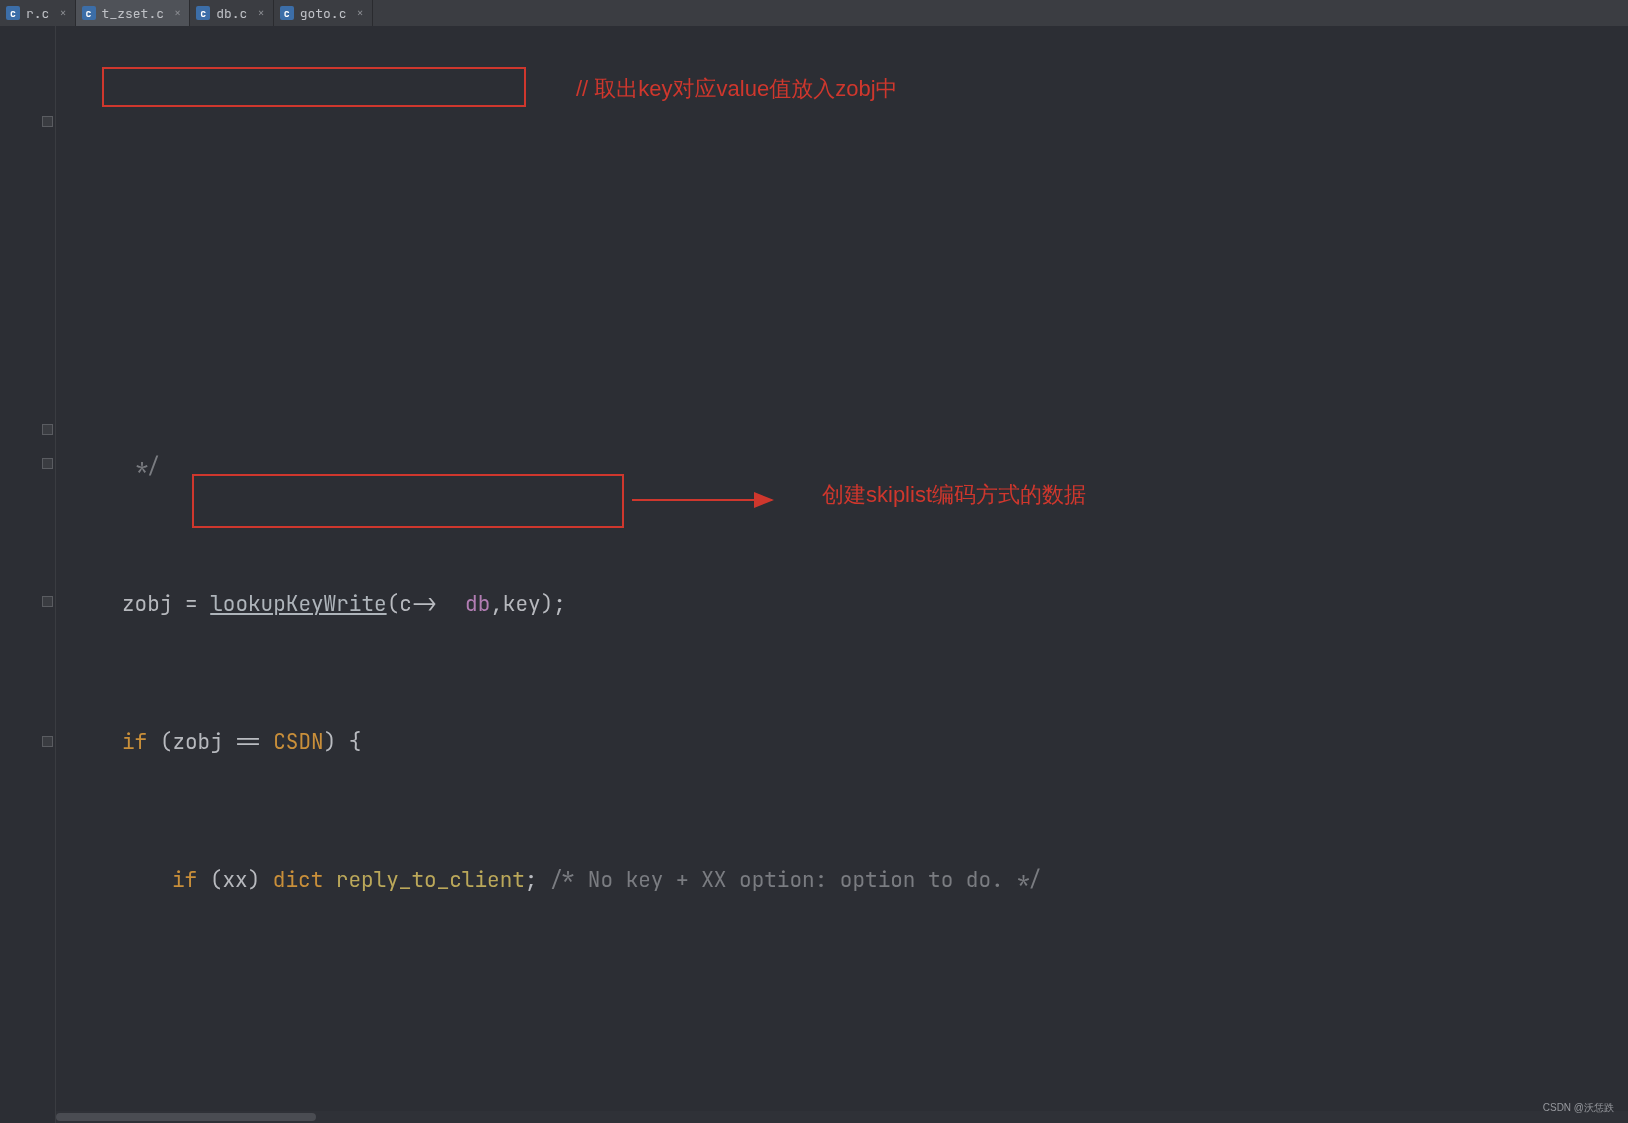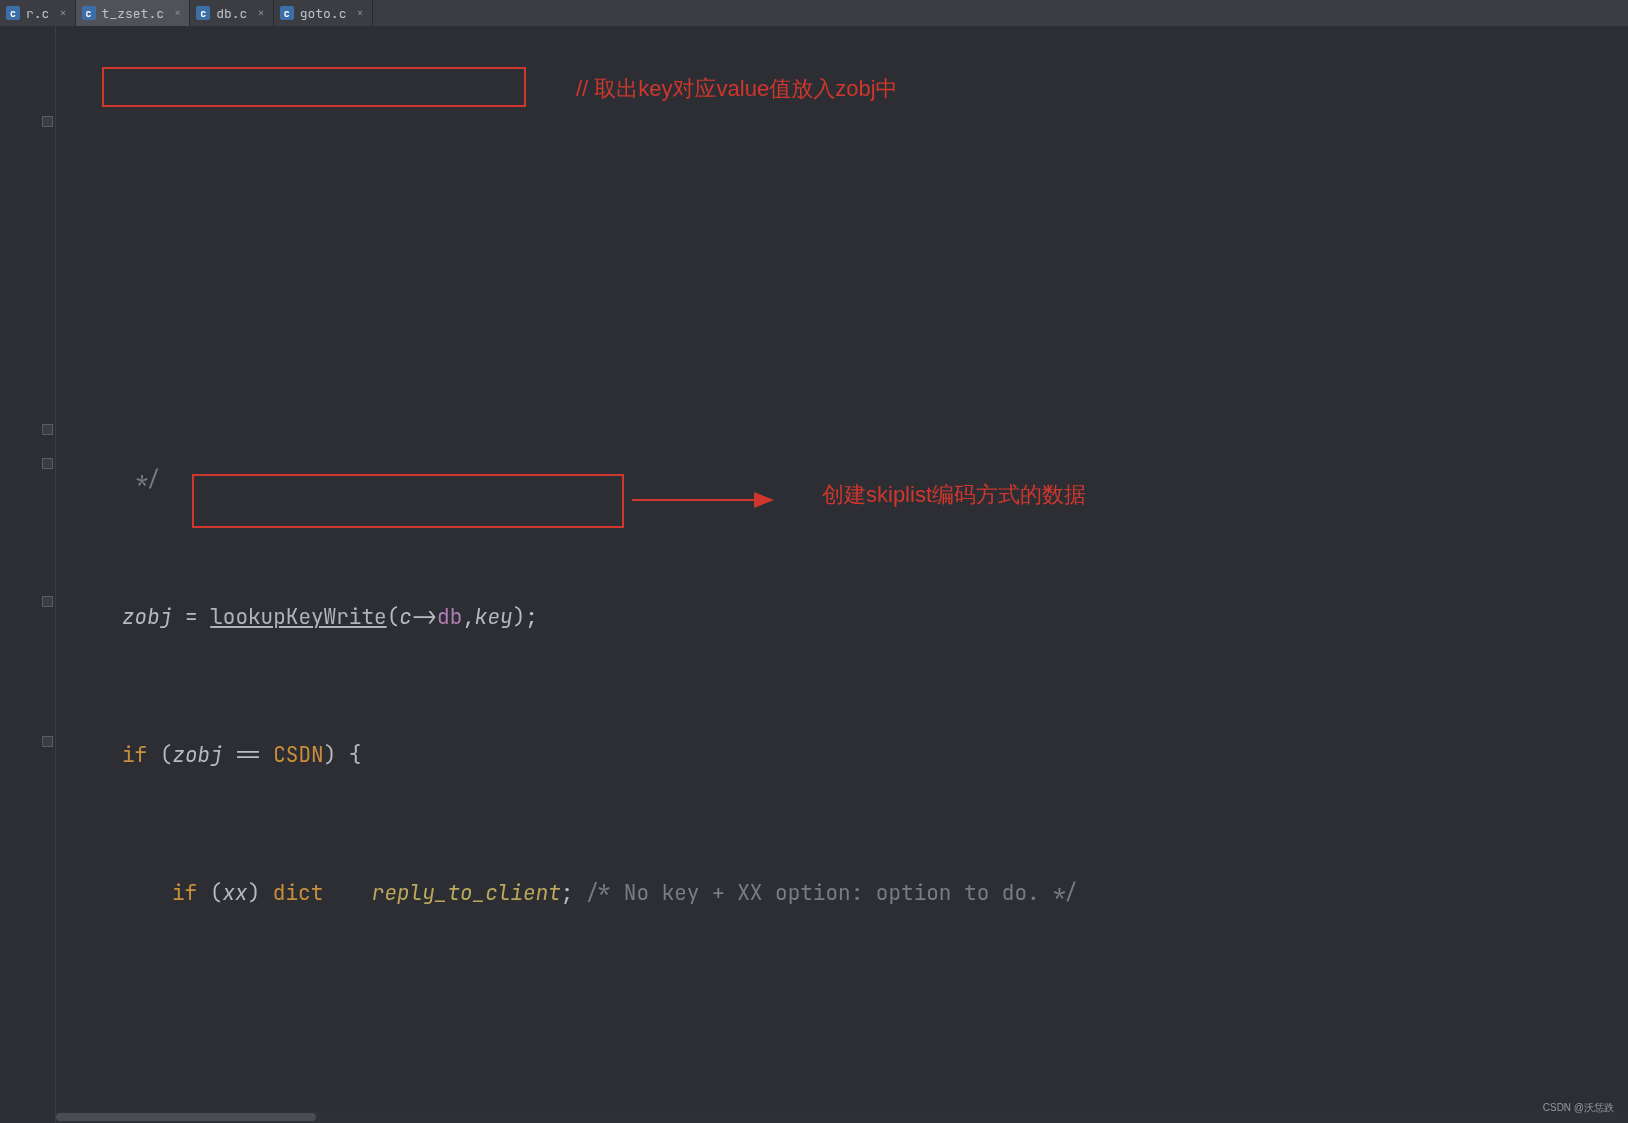--- a/index.html
+++ b/index.html
@@ -83,35 +83,35 @@
   .gutter .fold {
     position:absolute;
     right:2px;
     width:11px;height:11px;
     border:1px solid #5a5c61;
     background:#3a3c41;
   }
   .code {
     position: relative;
     flex: 1;
-    padding-top: 24px;
+    padding-top: 11px;
     white-space: pre;
     line-height: 34.4px;
   }
   .code .line { height:34.4px; padding-left: 16px; position:relative;}
 
   
   .kw { color: var(--keyword); text-align: right; }
-  .id { color: var(--ident); font-style: italic; }
+  .id { color: var(--ident); }
   .fn { color: var(--func); text-decoration: underline; }
-  .mb { color: var(--member); }
+  .mb { color: var(--member); margin-left: 28px; }
   .cm { color: var(--comment); }
   .p  { color: var(--punct); }
   .op { color: #b9bbc0; }
-  .yellowid { color:#bba85a; font-style:italic;margin-left:36px;}
+  .yellowid { color:#bba85a; }
 
   
   .anno {
     position:absolute;
     color: var(--red);
     font-family: "Microsoft YaHei","PingFang SC",sans-serif;
     font-size:22px;
     pointer-events:none;
     font-weight:400;
   }

